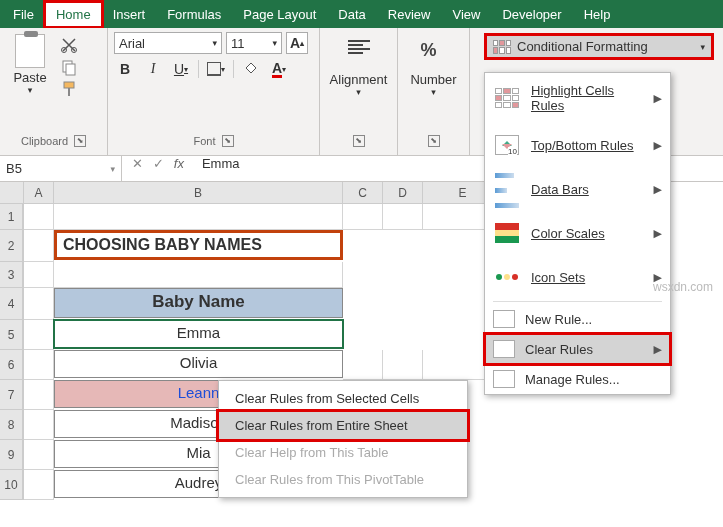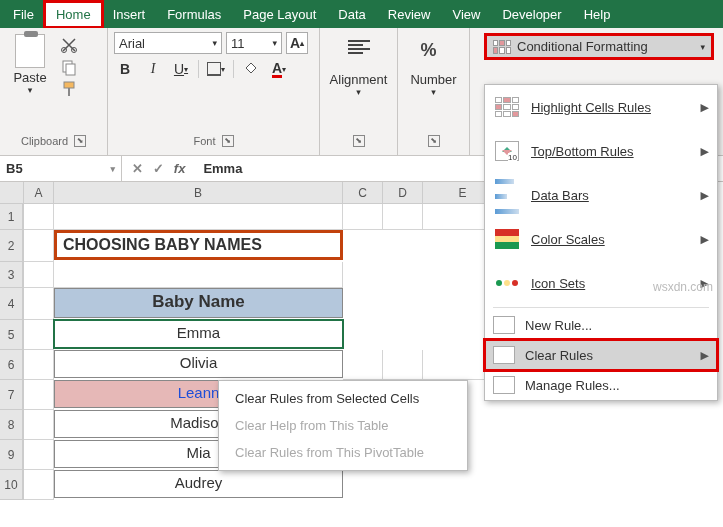--- a/index.html
+++ b/index.html
@@ -46,21 +46,21 @@
 .align-lines span { height: 2px; background: #444; }
 .pct { font-size: 18px; font-weight: bold; color: #444; }
 
 
 .cf-btn { position: absolute; left: 484px; top: 5px; width: 230px; height: 27px; background: #d4d4d4; border: 3px solid #d00; display: flex; align-items: center; padding: 0 6px; gap: 6px; }
 .cf-grid { display: grid; grid-template: repeat(2,1fr)/repeat(3,1fr); gap: 1px; width: 18px; height: 14px; }
 .cf-grid span { background: #fff; border: 0.5px solid #999; }
 .cf-grid .hl { background: #e2989c; }
 
 
-.cf-menu { position: absolute; left: 484px; top: 84px; width: 234px; background: #fff; border: 1px solid #bbb; box-shadow: 2px 2px 6px rgba(0,0,0,.3); z-index: 10; }
+.cf-menu { position: absolute; left: 484px; top: 72px; width: 187px; background: #fff; border: 1px solid #bbb; box-shadow: 2px 2px 6px rgba(0,0,0,.3); z-index: 10; }
 .cf-item { display: flex; align-items: center; padding: 10px 8px; gap: 10px; position: relative; }
 .cf-item.hover { background: #d4d4d4; outline: 3px solid #d00; outline-offset: -1px; }
 .cf-item-label { flex: 1; text-decoration: underline; font-size: 13px; }
 .cf-item-label.plain { text-decoration: none; }
 .cf-arrow { font-size: 11px; color: #555; }
 .cf-sep { height: 1px; background: #ddd; margin: 2px 8px; }
 .cf-ic { width: 28px; height: 24px; display: flex; align-items: center; justify-content: center; }
 .hcr-ic { display: grid; grid-template: repeat(3,1fr)/repeat(3,1fr); gap: 1px; width: 24px; height: 20px; }
 .hcr-ic span { background: #fff; border: .5px solid #aaa; }
 .hcr-ic .r { background: #e2989c; }
@@ -75,21 +75,21 @@
 .is-ic span { width: 6px; height: 6px; border-radius: 50%; }
 .simple-ic { width: 22px; height: 18px; border: 1px solid #aaa; background: #fff; position: relative; }
 
 
 .clr-menu { position: absolute; left: 218px; top: 380px; width: 250px; background: #fff; border: 1px solid #bbb; box-shadow: 2px 2px 6px rgba(0,0,0,.3); z-index: 9; padding: 4px 0; }
 .clr-item { padding: 6px 16px; font-size: 13px; }
 .clr-item.hover { background: #d4d4d4; outline: 3px solid #d00; outline-offset: 0; }
 .clr-item.disabled { color: #aaa; }
 
 
-.fbar { height: 26px; border-bottom: 1px solid #c8c6c4; display: flex; align-items: center; background: #fff; font-weight: bold; }
+.fbar { height: 26px; border-bottom: 1px solid #c8c6c4; display: flex; background: #fff; }
 .namebox { width: 122px; border-right: 1px solid #c8c6c4; padding: 0 6px; height: 100%; display: flex; align-items: center; justify-content: space-between; }
 .fx-btns { display: flex; gap: 10px; padding: 0 10px; color: #888; }
 .fx-lbl { font-style: italic; color: #666; }
 .fbar-val { padding: 0 8px; }
 
 
 .grid { display: flex; background: #fff; }
 .row-hdrs { width: 24px; background: #e6e6e6; border-right: 1px solid #ccc; }
 .rh, .ch { background: #e6e6e6; border-bottom: 1px solid #ccc; text-align: center; font-size: 12px; color: #555; }
 .rh { height: 26px; line-height: 26px; border-right: 1px solid #ccc; }
@@ -310,20 +310,21 @@
   <div class="cf-item" style="padding:6px 8px">
     <div class="cf-ic" style="width:22px;height:18px">
         <div class="simple-ic"></div>
       </div>
     <span class="cf-item-label plain">Manage Rules...</span>
   </div>
 </div>
 
 <div class="clr-menu">
   <div class="clr-item">Clear Rules from Selected Cells</div>
+  <div class="clr-item hover">Clear Rules from Entire Sheet</div>
   <div class="clr-item disabled">Clear Help from This Table</div>
   <div class="clr-item disabled">Clear Rules from This PivotTable</div>
 </div>
 
 <div class="fbar">
   <div class="namebox">
       <span>B5</span>
       <span style="font-size:9px;color:#888">▾</span>
     </div>
   <div class="fx-btns">

